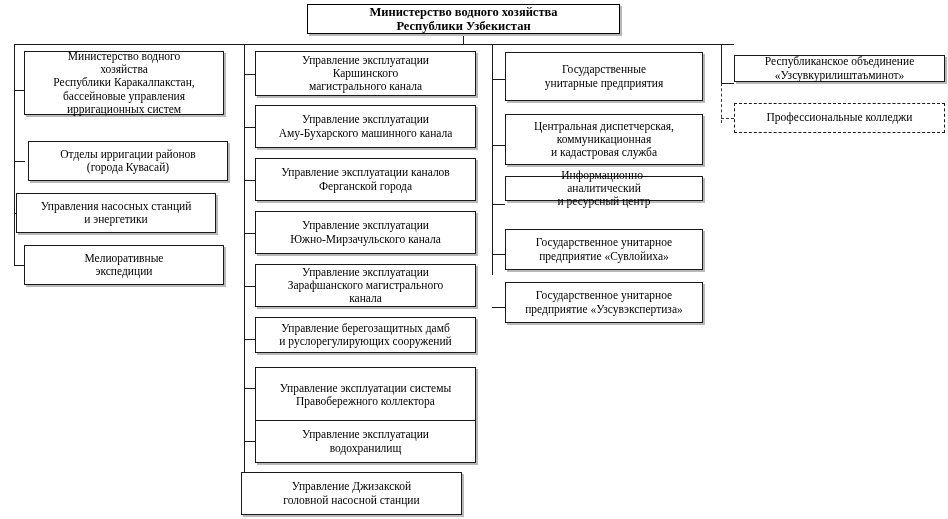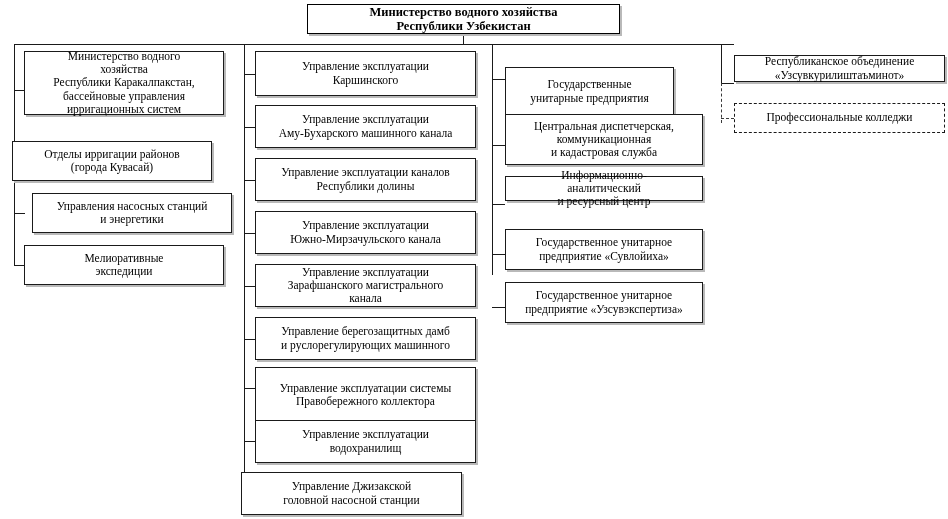--- a/index.html
+++ b/index.html
@@ -104,79 +104,80 @@
 
   <div class="node lvl2" style="left:24px; top:51px; width:200px; height:64px;">
     <span>
       <span>Министерство водного хозяйства</span>
       <span>Республики Каракалпакстан,</span>
       <span>бассейновые управления</span>
       <span>ирригационных систем</span>
     </span>
   </div>
 
-  <div class="node lvl2" style="left:12px; top:141px; width:200px; height:40px;justify-content:center;">
+  <div class="node lvl2" style="left:28px; top:141px; width:200px; height:40px;justify-content:center;">
     <span>
       <span>Отделы ирригации районов</span>
       <span>(города Кувасай)</span>
     </span>
   </div>
 
-  <div class="node lvl2" style="left:32px; top:193px; width:200px; height:40px;">
+  <div class="node lvl2" style="left:16px; top:193px; width:200px; height:40px;">
     <span>
       <span>Управления насосных станций</span>
       <span>и энергетики</span>
     </span>
   </div>
 
   <div class="node lvl2" style="left:24px; top:245px; width:200px; height:40px;">
     <span>
       <span>Мелиоративные</span>
       <span>экспедиции</span>
     </span>
   </div>
 
   <div class="node lvl2" style="left:255px; top:51px; width:221px; height:45px;">
     <span>
       <span>Управление эксплуатации Каршинского</span>
+      <span>магистрального канала</span>
     </span>
   </div>
 
   <div class="node lvl2" style="left:255px; top:105px; width:221px; height:43px;">
     <span>
       <span>Управление эксплуатации</span>
       <span>Аму-Бухарского машинного канала</span>
     </span>
   </div>
 
   <div class="node lvl2" style="left:255px; top:158px; width:221px; height:43px;">
     <span>
       <span>Управление эксплуатации каналов</span>
-      <span>Республики долины</span>
+      <span>Ферганской города</span>
     </span>
   </div>
 
   <div class="node lvl2" style="left:255px; top:211px; width:221px; height:43px;">
     <span>
       <span>Управление эксплуатации</span>
       <span>Южно-Мирзачульского канала</span>
     </span>
   </div>
 
   <div class="node lvl2" style="left:255px; top:264px; width:221px; height:43px;">
     <span>
       <span>Управление эксплуатации</span>
       <span>Зарафшанского магистрального канала</span>
     </span>
   </div>
 
-  <div class="node lvl2" style="left:255px; top:317px; width:221px; height:43px;">
+  <div class="node lvl2" style="left:255px; top:317px; width:221px; height:36px;">
     <span>
       <span>Управление берегозащитных дамб</span>
-      <span>и руслорегулирующих машинного</span>
+      <span>и руслорегулирующих сооружений</span>
     </span>
   </div>
 
   <div class="node lvl2" style="left:255px; top:367px; width:221px; height:56px;">
     <span>
       <span>Управление эксплуатации системы</span>
       <span>Правобережного коллектора</span>
     </span>
   </div>
 
@@ -187,21 +188,21 @@
     </span>
   </div>
 
   <div class="node lvl2" style="left:241px; top:472px; width:221px; height:43px;">
     <span>
       <span>Управление Джизакской</span>
       <span>головной насосной станции</span>
     </span>
   </div>
 
-  <div class="node lvl2" style="left:505px; top:67px; width:169px; height:49px;">
+  <div class="node lvl2" style="left:505px; top:52px; width:198px; height:49px;">
     <span>
       <span>Государственные</span>
       <span>унитарные предприятия</span>
     </span>
   </div>
 
   <div class="node lvl2" style="left:505px; top:114px; width:198px; height:51px;text-align:center;">
     <span>
       <span>Центральная диспетчерская,</span>
       <span>коммуникационная</span>

